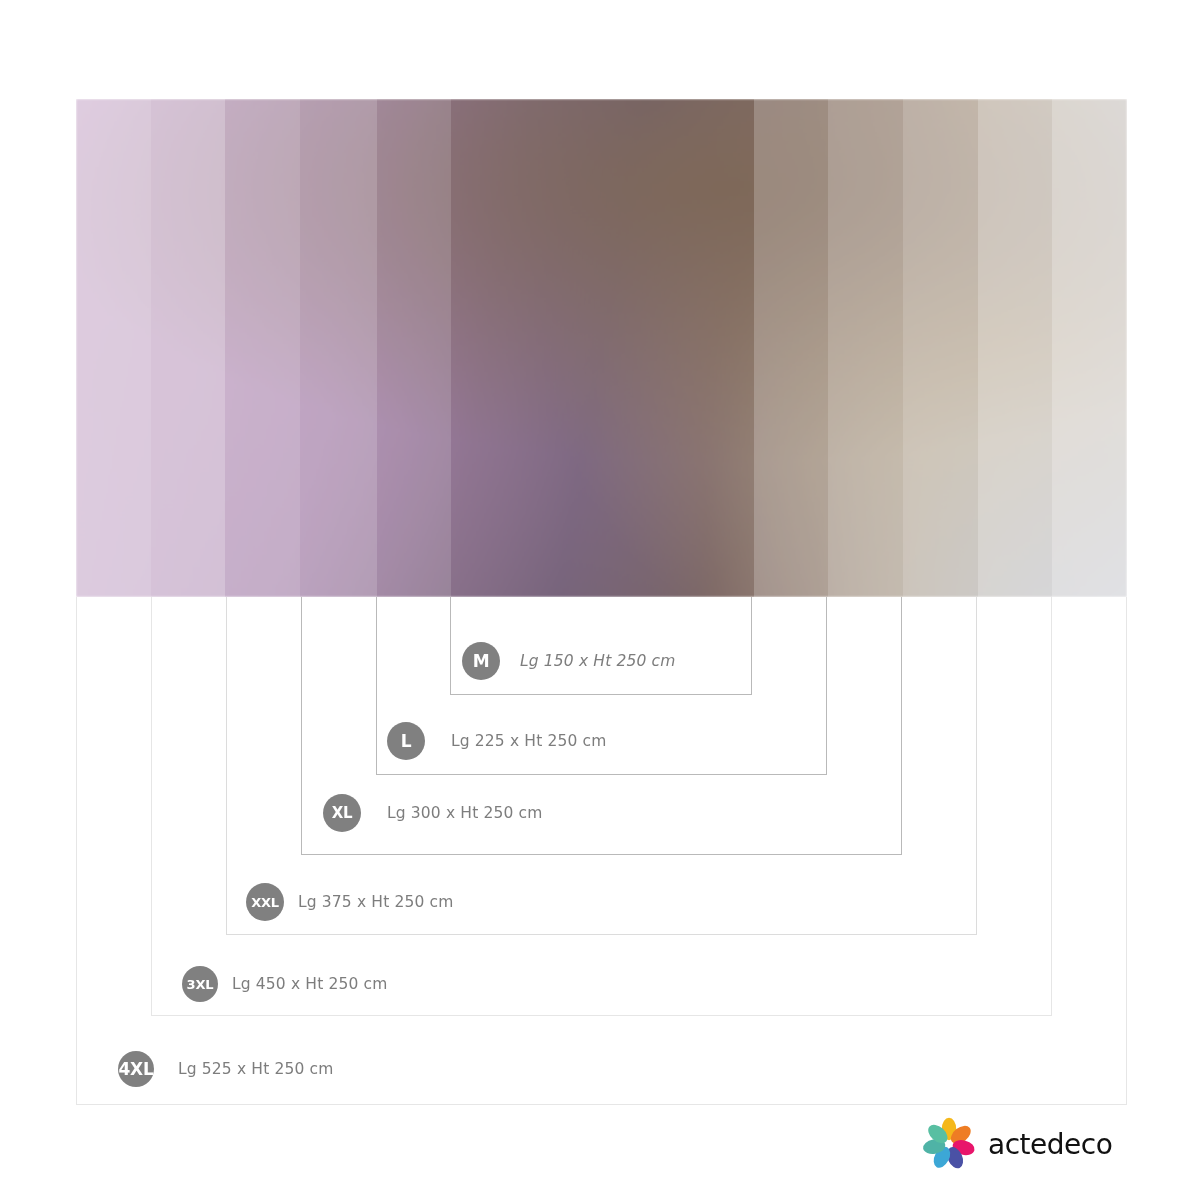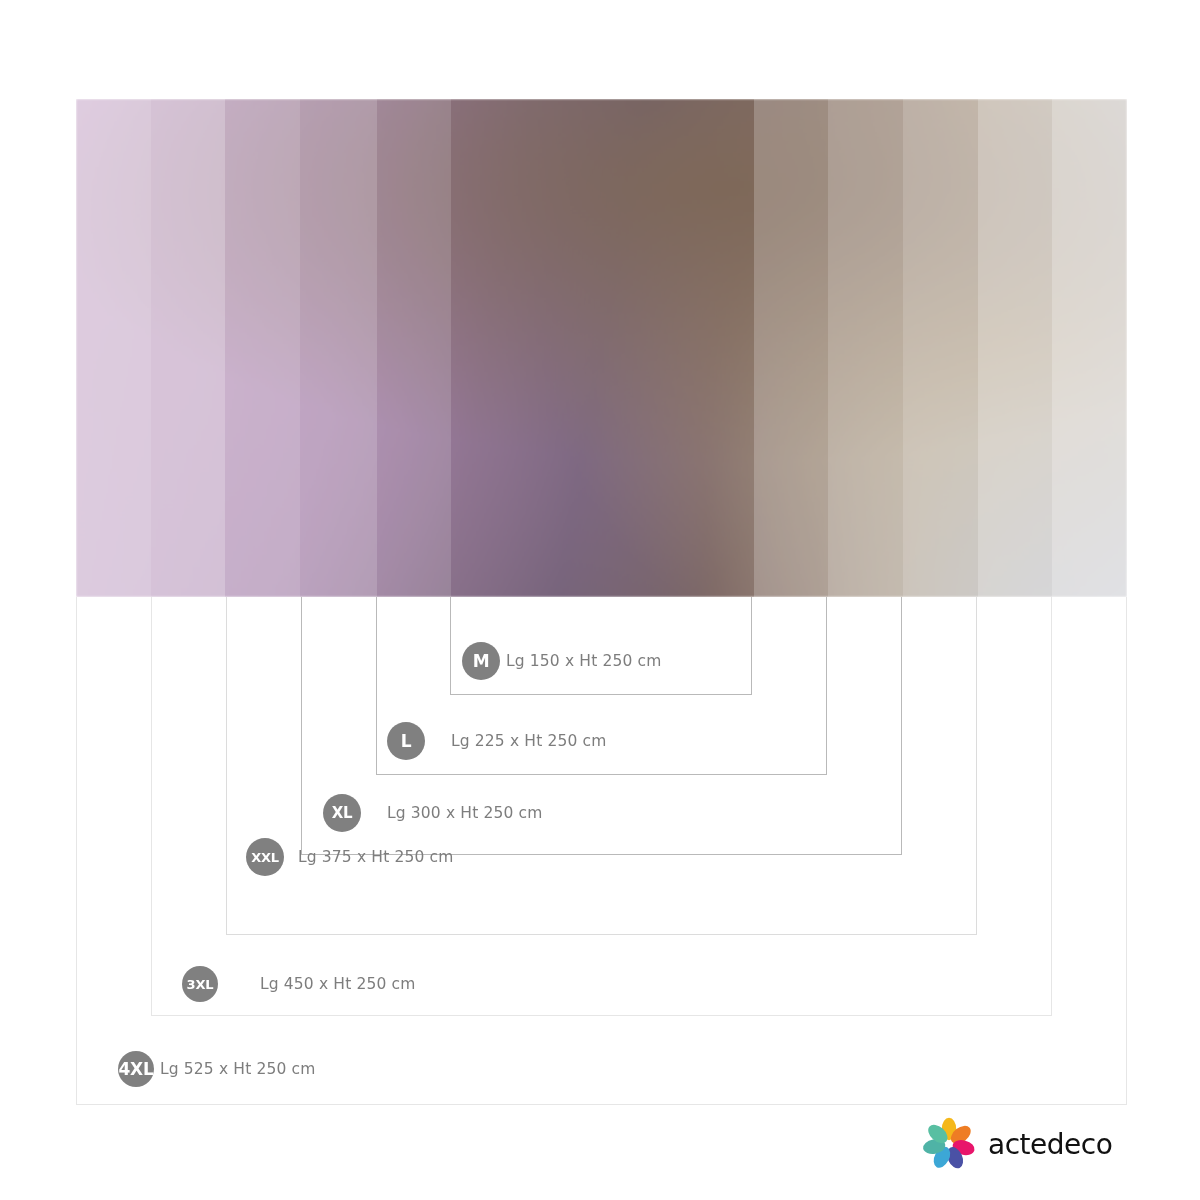--- a/index.html
+++ b/index.html
@@ -110,46 +110,46 @@
         <div style="width: 7.1%; background: rgba(255, 255, 255, 0.44);"></div>
         <div style="width: 7.1%; background: rgba(255, 255, 255, 0.56);"></div>
         <div style="width: 7.1%; background: rgba(255, 255, 255, 0.66);"></div>
       </div>
   </div>
 
   <div id="boxes">
       <div class="sizebox" style="left: 450px; top: 597px; width: 302px; height: 98px;"></div>
       <div class="row" style="left: 462px; top: 642px;">
         <span class="badge" style="width: 38px; height: 38px; font-size: 17px;">M</span>
-        <span class="lbl" style="margin-left: 6px;">Lg 150 x Ht 250 cm</span>
+        <span class="lbl" style="margin-left: 20px; font-style: italic;">Lg 150 x Ht 250 cm</span>
       </div>
       <div class="sizebox" style="left: 376px; top: 597px; width: 451px; height: 178px;"></div>
       <div class="row" style="left: 387px; top: 722px;">
         <span class="badge" style="width: 38px; height: 38px; font-size: 17px;">L</span>
         <span class="lbl" style="margin-left: 26px;">Lg 225 x Ht 250 cm</span>
       </div>
       <div class="sizebox" style="left: 301px; top: 597px; width: 601px; height: 258px;"></div>
       <div class="row" style="left: 323px; top: 794px;">
         <span class="badge" style="width: 38px; height: 38px; font-size: 15px;">XL</span>
         <span class="lbl" style="margin-left: 26px;">Lg 300 x Ht 250 cm</span>
       </div>
       <div class="sizebox faint" style="left: 226px; top: 597px; width: 751px; height: 338px;"></div>
-      <div class="row" style="left: 246px; top: 838px;">
+      <div class="row" style="left: 246px; top: 883px;">
         <span class="badge" style="width: 38px; height: 38px; font-size: 13px;">XXL</span>
         <span class="lbl" style="margin-left: 14px;">Lg 375 x Ht 250 cm</span>
       </div>
       <div class="sizebox faintest" style="left: 151px; top: 597px; width: 901px; height: 419px;"></div>
-      <div class="row" style="left: 182px; top: 966px; gap: 40px;">
+      <div class="row" style="left: 182px; top: 966px;">
         <span class="badge" style="width: 36px; height: 36px; font-size: 13px;">3XL</span>
-        <span class="lbl" style="margin-left: 2px;">Lg 450 x Ht 250 cm</span>
+        <span class="lbl" style="margin-left: 14px;">Lg 450 x Ht 250 cm</span>
       </div>
       <div class="sizebox faintest" style="left: 76px; top: 597px; width: 1051px; height: 508px;"></div>
       <div class="row" style="left: 118px; top: 1051px;">
         <span class="badge" style="width: 36px; height: 36px; font-size: 17px;">4XL</span>
-        <span class="lbl" style="margin-left: 6px;">Lg 525 x Ht 250 cm</span>
+        <span class="lbl" style="margin-left: 24px;">Lg 525 x Ht 250 cm</span>
       </div>
     </div>
 
   <div id="logo">
     <svg width="58" height="56" viewBox="0 0 58 56">
       <g id="petals">
           <ellipse cx="0" cy="-15" rx="7.2" ry="11.2" fill="#f5b81b" transform="translate(29,28) rotate(0)"></ellipse>
           <ellipse cx="0" cy="-15" rx="7.2" ry="11.2" fill="#ee7d24" transform="translate(29,28) rotate(52)"></ellipse>
           <ellipse cx="0" cy="-15" rx="7.2" ry="11.2" fill="#e8156b" transform="translate(29,28) rotate(104)"></ellipse>
           <ellipse cx="0" cy="-15" rx="7.2" ry="11.2" fill="#4a51a5" transform="translate(29,28) rotate(156)"></ellipse>

